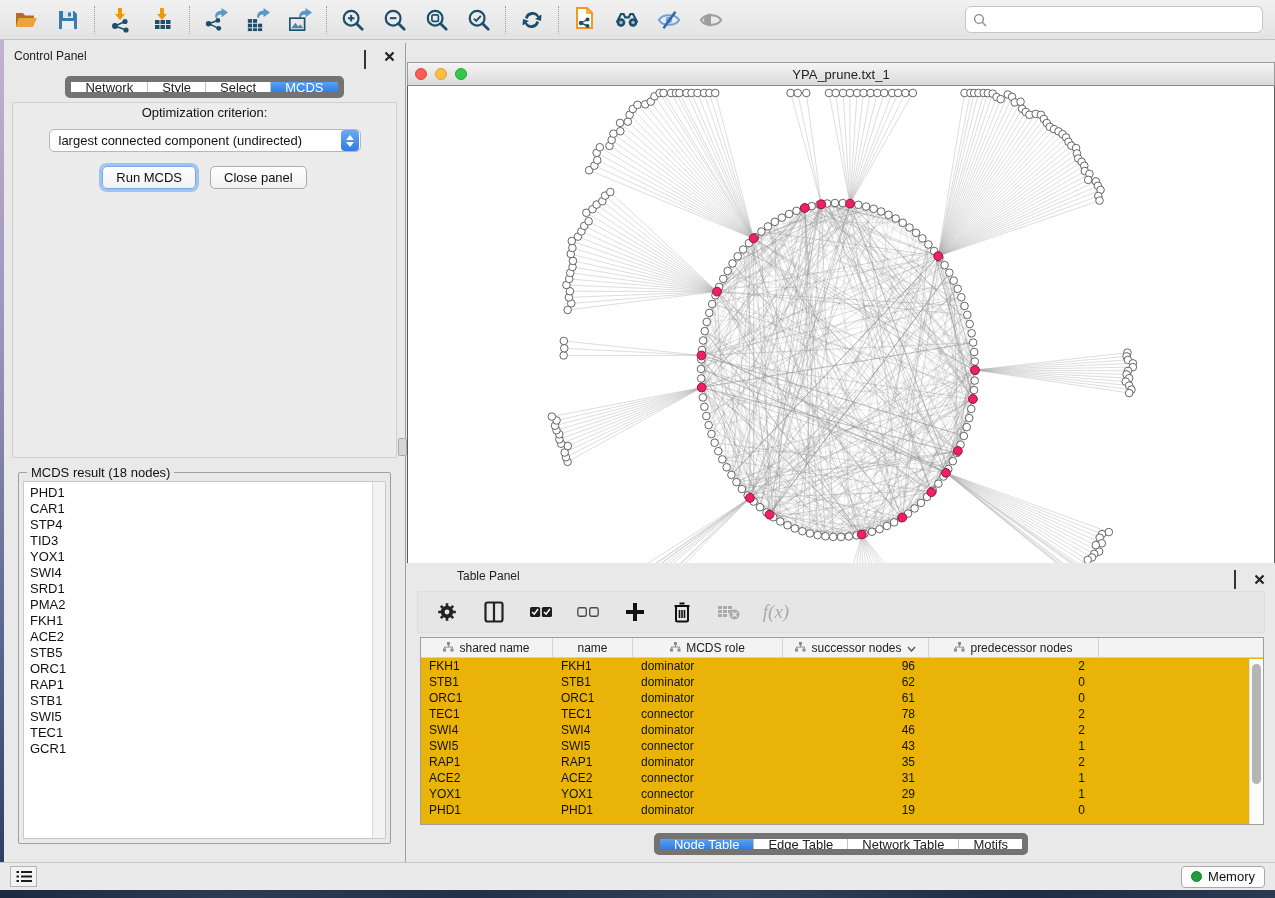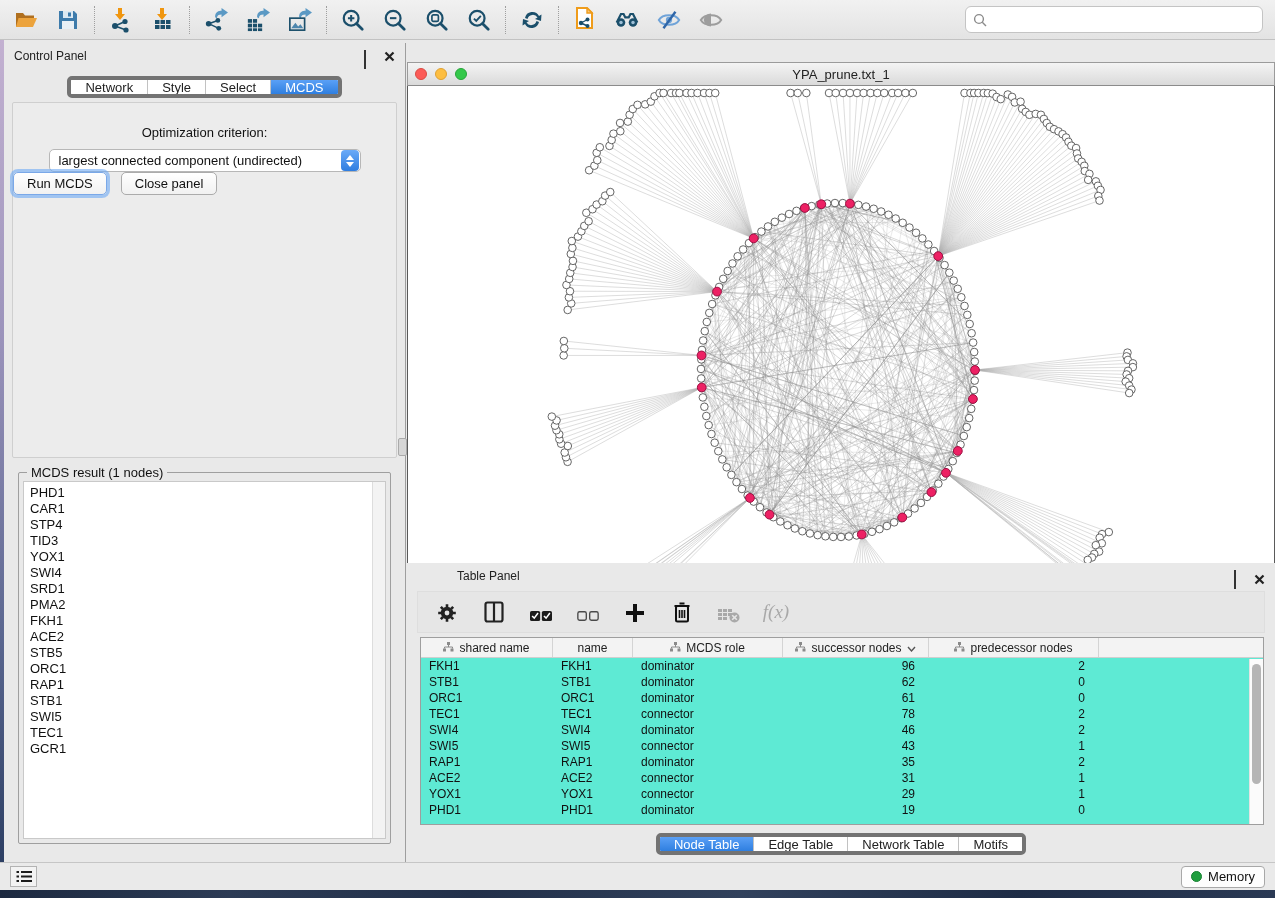--- a/index.html
+++ b/index.html
@@ -28,38 +28,38 @@
   
   .control-panel { position:absolute; left:4px; top:43px; width:402px; height:819px;
     background:#e9e9e9; border-right:1px solid #9e9e9e; }
   .panel-head { height:26px; display:flex; align-items:center; padding:0 10px; }
   .panel-title { font-size:12px; color:#222; }
   .panel-head .spacer { flex:1; }
   .win-mini { width:11px; height:11px; margin-left:9px; cursor:pointer; position:relative; }
   .float-glyph { width:9px; height:9px; border:1.5px solid #333; }
   .close-glyph svg { display:block; }
 
-  .seg-tabs { display:flex; height:22px; border:4px solid #737373; border-radius:5px;
+  .seg-tabs { display:flex; height:22px; border:6px solid #737373; border-radius:5px;
     background:#fff; overflow:hidden; width:max-content; }
   .seg-tab { padding:0 14px; font-size:13px; display:flex; align-items:center; color:#222;
     border-right:1px solid #c2c2c2; cursor:pointer; background:#fff; }
   .seg-tab:last-child { border-right:none; }
   .seg-tab.active { background:linear-gradient(#5aa0f6,#2f7fe0); color:#fff; }
   .cp-tabs-row { display:flex; justify-content:center; margin-top:7px; }
 
   .cp-content { margin:4px 8px 0 8px; height:356px; background:#ececec;
-    border:1px solid #cfcfcf; border-radius:2px; padding-top:22px; }
+    border:1px solid #cfcfcf; border-radius:2px; padding-top:2px; }
   .opt-label { text-align:center; font-size:13px; color:#111; }
   .dropdown { margin:9px auto 0 auto; width:312px; height:23px; background:#fff;
     border:1px solid #b7b7b7; border-radius:5px; display:flex; align-items:center; cursor:pointer; }
   .dropdown .dd-text { flex:1; font-size:13px; padding-left:9px; color:#111; white-space:nowrap; }
   .dd-stepper { width:18px; height:21px; margin-right:1px; border-radius:4px;
     background:linear-gradient(#6aaaf8,#2e7de0); display:flex; flex-direction:column;
     align-items:center; justify-content:center; gap:2px; }
-  .btn-row { display:flex; justify-content:flex-start; gap:14px; }
+  .btn-row { display:flex; justify-content:center; gap:14px; margin-top:14px; }
   .mac-btn { height:23px; padding:0 13px; font-size:13px; color:#111;
     background:linear-gradient(#ffffff,#f1f1f1); border:1px solid #ababab; border-radius:5px; cursor:pointer;
     font-family:"Liberation Sans",sans-serif; }
   .mac-btn.focused { box-shadow:0 0 0 3px rgba(110,170,245,.6); border-color:#7aa8e8; }
 
   .group-box { position:relative; margin:14px 14px 0 14px; height:372px;
     border:1px solid #9f9f9f; border-radius:2px; background:#e9e9e9; padding:8px 4px 4px 4px; }
   .group-legend { position:absolute; top:-8px; left:8px; background:#e9e9e9; padding:0 4px;
     font-size:13px; color:#111; }
   .mcds-list { width:100%; height:100%; background:#fff; border:1px solid #c9c9c9; position:relative;
@@ -83,25 +83,25 @@
   .light.green { background:#34c84a; border:1px solid #27a53a; }
   .net-title { position:absolute; left:0; right:0; text-align:center; font-size:13px; color:#222; }
   .net-canvas { height:494px; background:#fff; border:1px solid #5a5a5a; border-top:none; }
   .net-canvas svg { display:block; }
 
   
   .table-panel { position:absolute; left:407px; top:563px; width:868px; height:292px; background:#e9e9e9; }
   .tp-head { height:26px; display:flex; align-items:center; padding:0 10px;margin-left:40px; }
   .tp-toolbar { margin:2px 10px 0 10px; height:42px; background:#e6e6e6; border:1px solid #dedede;
     display:flex; align-items:center; gap:25px; padding-left:18px; }
-  .tp-tool { width:22px; height:22px; display:flex; align-items:flex-end; justify-content:center; cursor:pointer; }
+  .tp-tool { width:22px; height:22px; display:flex; align-items:center; justify-content:center; cursor:pointer; }
   .tp-tool.disabled { cursor:default; }
   .fx-label { font-family:"Liberation Serif", serif; font-style:italic; font-size:19px; color:#a8a8a8; }
 
-  .node-table { margin:4px 11px 0 13px; height:188px; background:#5eead4; border:1px solid #9e9e9e;
+  .node-table { margin:4px 11px 0 13px; height:188px; background:#eab308; border:1px solid #9e9e9e;
     position:relative; overflow:hidden; }
   .nt-header { display:flex; height:20px; background:#f3f3f3; border-bottom:1px solid #cfcfcf; }
   .nt-hcell { display:flex; align-items:center; justify-content:center; gap:5px;
     border-right:1px solid #d4d4d4; font-size:12px; color:#222; cursor:pointer; }
   .nt-hcell:last-child { border-right:none; }
   .nt-row { display:flex; height:16px; }
   .nt-cell { font-size:12px; color:#111; display:flex; align-items:center; padding:0 8px; white-space:nowrap; }
   .nt-cell.num { justify-content:flex-end; padding-right:14px; }
   .table-scroll { position:absolute; right:0; top:21px; bottom:0; width:14px; background:#fbfbfb; border-left:1px solid #e3e3e3; }
   .table-thumb { position:absolute; left:2px; right:2px; top:5px; height:120px; background:#b5b5b5; border-radius:5px; }
@@ -323,21 +323,21 @@
             </svg>
         </span>
       </div>
       <div class="btn-row">
         <button class="mac-btn focused">Run MCDS</button>
         <button class="mac-btn">Close panel</button>
       </div>
     </div>
 
     <div class="group-box">
-      <span class="group-legend">MCDS result (1 nodes)</span>
+      <span class="group-legend">MCDS result (18 nodes)</span>
       <div class="mcds-list" id="mcds-list">
         <div class="mcds-item">PHD1</div>
           <div class="mcds-item">CAR1</div>
           <div class="mcds-item">STP4</div>
           <div class="mcds-item">TID3</div>
           <div class="mcds-item">YOX1</div>
           <div class="mcds-item">SWI4</div>
           <div class="mcds-item">SRD1</div>
           <div class="mcds-item">PMA2</div>
           <div class="mcds-item">FKH1</div>

